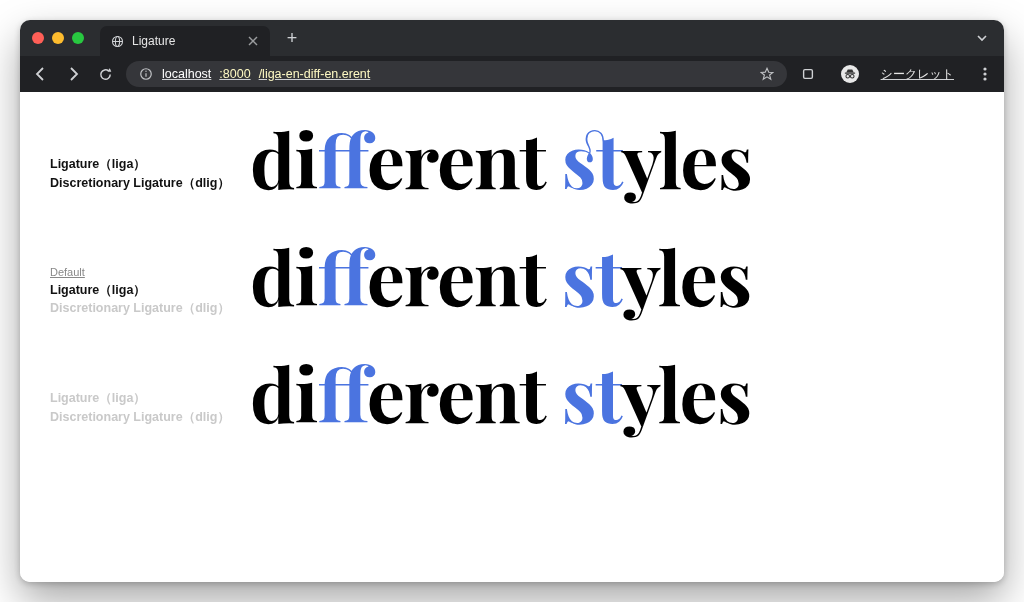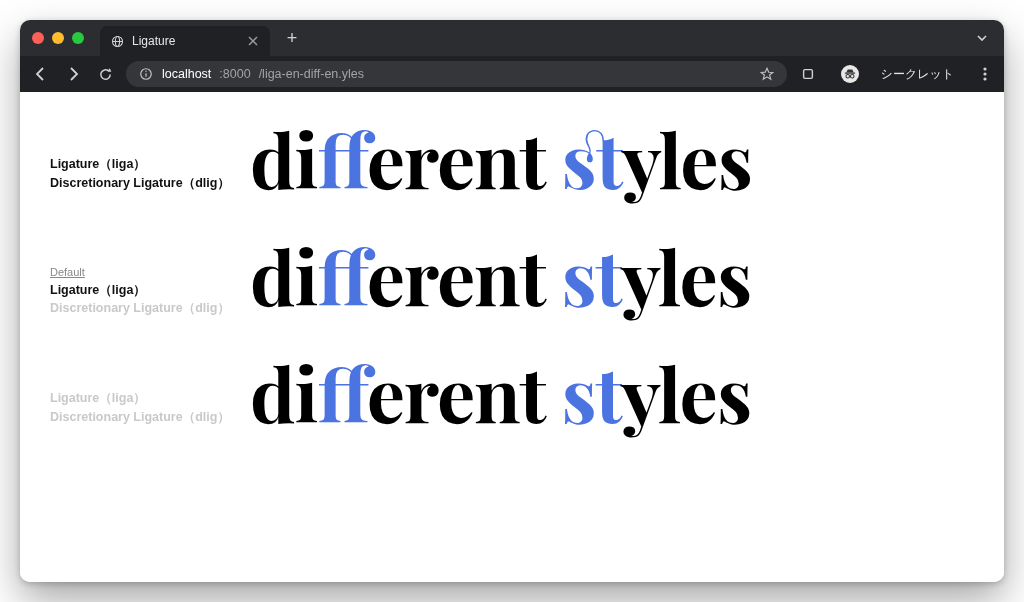--- a/index.html
+++ b/index.html
@@ -82,20 +82,21 @@
   }
   .chev-down { width: 20px; height: 20px; display:inline-flex; align-items:center; justify-content:center; }
 
   .toolbar {
     display: flex;
     align-items: center;
     height: 36px;
     padding: 0 10px;
     gap: 10px;
     background: #202124;
+    text-decoration: underline;
   }
   .tb-btn {
     width: 22px; height: 22px;
     display: inline-flex; align-items: center; justify-content: center;
     color: #cfd1d4; border-radius: 4px;
   }
   .tb-btn svg { display:block; }
 
   .omnibox {
     flex: 1;
@@ -104,21 +105,21 @@
     border-radius: 14px;
     display: flex;
     align-items: center;
     padding: 0 12px;
     gap: 8px;
     color: #cfd1d4;
     font-size: 12.5px;
   }
   .omnibox .info-icon { width: 16px; height: 16px; display:inline-flex; align-items:center; justify-content:center; opacity:.9;}
   .omnibox .url-host { color: #fff; }
-  .omnibox .url-path { color: #a3a3a3; }
+  .omnibox .url-path { color: #fef9c3; }
   .omnibox .om-spacer { flex:1; }
   .omnibox .star { width: 16px; height: 16px; display:inline-flex; align-items:center; justify-content:center; opacity:.9;}
 
   .right-tools { display:flex; align-items:center; gap:22px; }
   .avatar {
     width: 18px; height: 18px; border-radius: 50%;
     background: #e8e8e8; color:#333;
     display:inline-flex; align-items:center; justify-content:center;
   }
   .incognito-label { font-size: 12px; color:#e6e6e6; }
@@ -235,21 +236,21 @@
       <div class="omnibox">
         <span class="info-icon">
           <svg width="14" height="14" viewBox="0 0 16 16" fill="none" stroke="#cfd1d4" stroke-width="1.4">
             <circle cx="8" cy="8" r="6"></circle>
               <line x1="8" y1="7" x2="8" y2="11"></line>
               <circle cx="8" cy="4.8" r="0.8" fill="#cfd1d4" stroke="none"></circle>
           </svg>
         </span>
         <span class="url-host">localhost</span>
           <span class="url-path">:8000</span>
-          <span class="url-path">/liga-en-diff-en.yles</span>
+          <span class="url-path">/liga-en-diff-en.erent</span>
         <span class="om-spacer"></span>
         <span class="star">
           <svg width="14" height="14" viewBox="0 0 16 16" fill="none" stroke="#cfd1d4" stroke-width="1.3">
             <polygon points="8,1.5 10,6 14.8,6.2 11,9.2 12.3,14 8,11.3 3.7,14 5,9.2 1.2,6.2 6,6"></polygon>
           </svg>
         </span>
       </div>
 
       <div class="right-tools">
         <span class="tb-btn">

